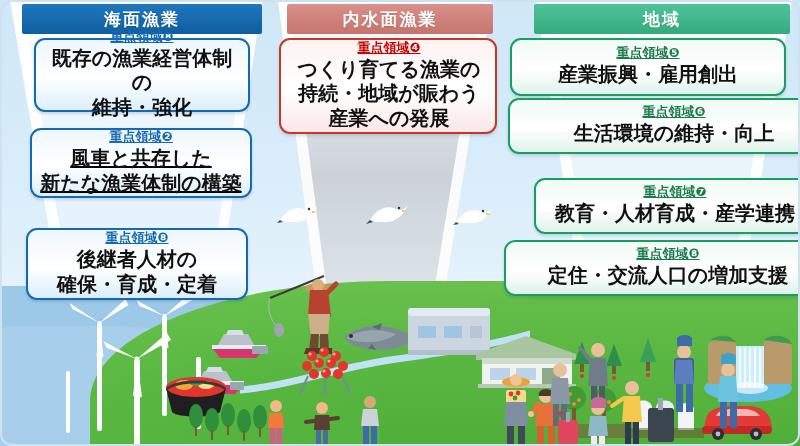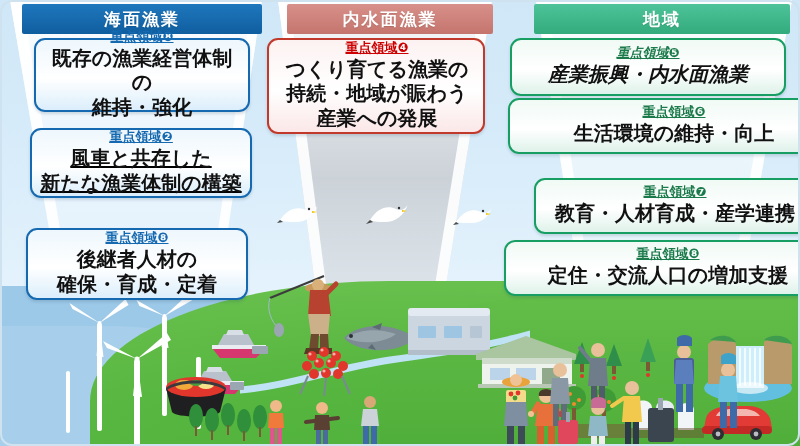--- a/index.html
+++ b/index.html
@@ -521,30 +521,30 @@
     <span class="body">風車と共存した
 新たな漁業体制の構築</span>
   </div>
 
   <div class="card blue" style="left:26px;top:228px;width:222px;height:72px;">
     <span class="tag">重点領域❽</span>
     <span class="body">後継者人材の
 確保・育成・定着</span>
   </div>
 
-  <div class="card red" style="left:267px;top:38px;width:218px;height:96px;padding-left:8px;">
+  <div class="card red" style="left:279px;top:38px;width:218px;height:96px;padding-left:8px;">
     <span class="tag">重点領域❹</span>
     <span class="body">つくり育てる漁業の
 持続・地域が賑わう
 産業への発展</span>
   </div>
 
-  <div class="card green" style="left:510px;top:38px;width:276px;height:58px;font-style:italic;">
+  <div class="card green" style="left:510px;top:38px;width:276px;height:58px;">
     <span class="tag">重点領域❺</span>
-    <span class="body">産業振興・内水面漁業</span>
+    <span class="body">産業振興・雇用創出</span>
   </div>
 
   <div class="card green" style="left:508px;top:98px;width:332px;height:56px;">
     <span class="tag">重点領域❻</span>
     <span class="body">生活環境の維持・向上</span>
   </div>
 
   <div class="card green" style="left:534px;top:178px;width:282px;height:56px;">
     <span class="tag">重点領域❼</span>
     <span class="body">教育・人材育成・産学連携</span>

